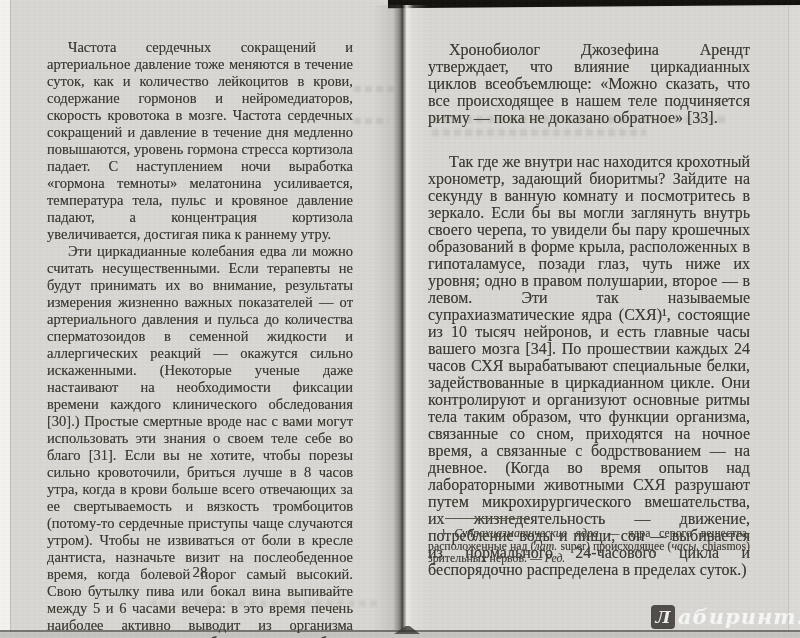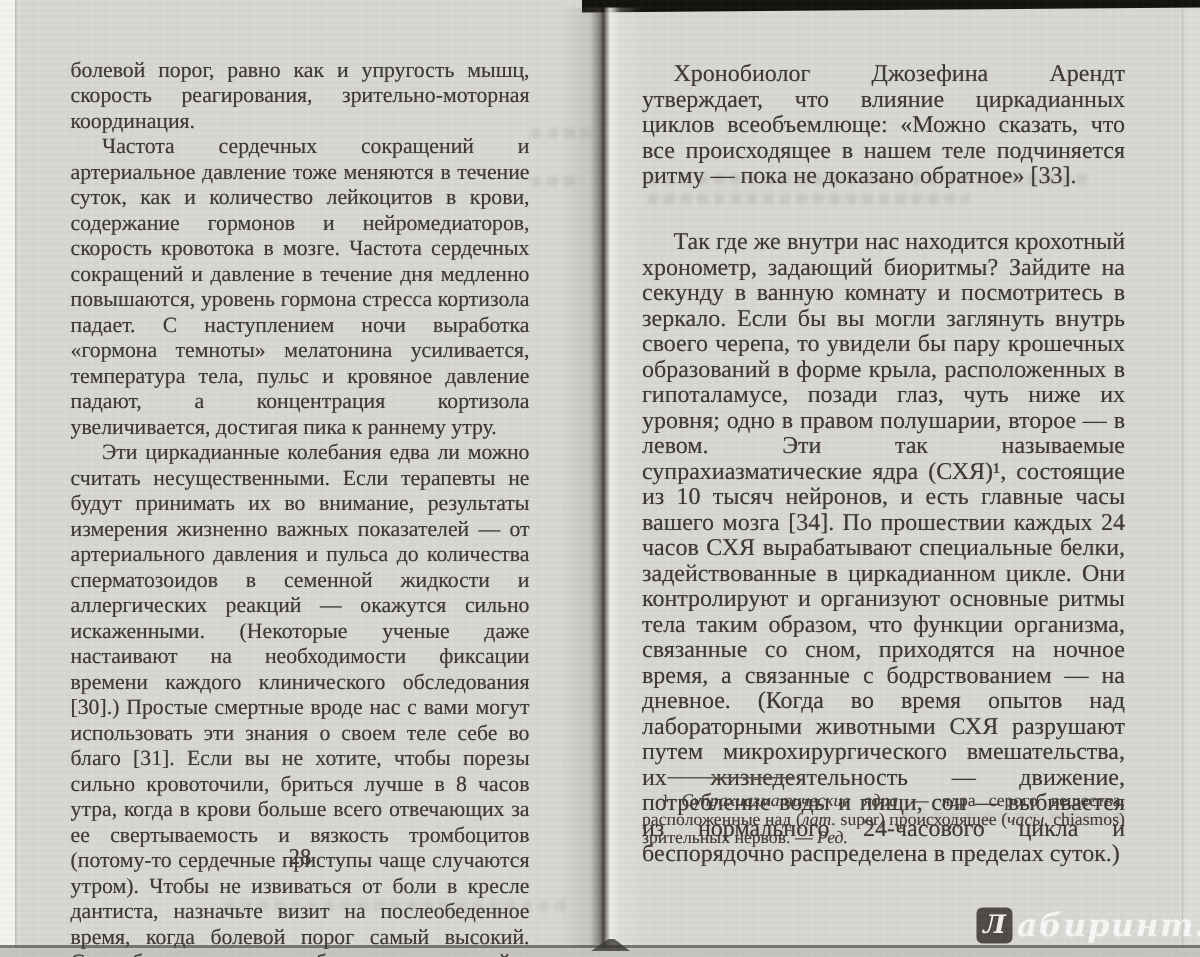--- a/index.html
+++ b/index.html
@@ -83,21 +83,20 @@
   <div class="bottom-gutter-wedge"></div>
 
   <div class="ghost" style="left:354px;top:86px;width:42px;height:6px;"></div>
   <div class="ghost" style="left:354px;top:118px;width:34px;height:6px;"></div>
   <div class="ghost" style="left:432px;top:116px;width:296px;height:7px;"></div>
   <div class="ghost" style="left:432px;top:129px;width:214px;height:7px;"></div>
   <div class="ghost" style="left:150px;top:600px;width:230px;height:7px;opacity:.2;"></div>
   <div class="ghost" style="left:600px;top:541px;width:150px;height:7px;opacity:.18;"></div>
 
   <div class="page-text left-col">
-    <p>болевой порог, равно как и упругость мышц, скорость реагирования, зрительно-моторная координация.</p>
     <p class="indent">Частота сердечных сокращений и артериальное давление тоже меняются в течение суток, как и количество лейкоцитов в крови, содержание гормонов и нейромедиаторов, скорость кровотока в мозге. Частота сердечных сокращений и давление в течение дня медленно повышаются, уровень гормона стресса кортизола падает. С наступлением ночи выработка «гормона темноты» мелатонина усиливается, температура тела, пульс и кровяное давление падают, а концентрация кортизола увеличивается, достигая пика к раннему утру.</p>
     <p class="indent">Эти циркадианные колебания едва ли можно считать несущественными. Если терапевты не будут принимать их во внимание, результаты измерения жизненно важных показателей — от артериального давления и пульса до количества сперматозоидов в семенной жидкости и аллергических реакций — окажутся сильно искаженными. (Некоторые ученые даже настаивают на необходимости фиксации времени каждого клинического обследования [30].) Простые смертные вроде нас с вами могут использовать эти знания о своем теле себе во благо [31]. Если вы не хотите, чтобы порезы сильно кровоточили, бриться лучше в 8 часов утра, когда в крови больше всего отвечающих за ее свертываемость и вязкость тромбоцитов (потому-то сердечные приступы чаще случаются утром). Чтобы не извиваться от боли в кресле дантиста, назначьте визит на послеобеденное время, когда болевой порог самый высокий. Свою бутылку пива или бокал вина выпивайте между 5 и 6 часами вечера: в это время печень наиболее активно выводит из организма токсины, так что ущерб от алкоголя будет минимальным. А для установления спортивных рекордов более всего подходит ранний вечер [32].</p>
   </div>
   <div class="pgnum pgnum-left">28</div>
 
   <div class="page-text right-col">
     <p class="indent">Хронобиолог Джозефина Арендт утверждает, что влияние циркадианных циклов всеобъемлюще: «Можно сказать, что все происходящее в нашем теле подчиняется ритму — пока не доказано обратное» [33].</p>
     <p class="indent gap-above">Так где же внутри нас находится крохотный хронометр, задающий биоритмы? Зайдите на секунду в ванную комнату и посмотритесь в зеркало. Если бы вы могли заглянуть внутрь своего черепа, то увидели бы пару крошечных образований в форме крыла, расположенных в гипоталамусе, позади глаз, чуть ниже их уровня; одно в правом полушарии, второе — в левом. Эти так называемые супрахиазматические ядра (СХЯ)¹, состоящие из 10 тысяч нейронов, и есть главные часы вашего мозга [34]. По прошествии каждых 24 часов СХЯ вырабатывают специальные белки, задействованные в циркадианном цикле. Они контролируют и организуют основные ритмы тела таким образом, что функции организма, связанные со сном, приходятся на ночное время, а связанные с бодрствованием — на дневное. (Когда во время опытов над лабораторными животными СХЯ разрушают путем микрохирургического вмешательства, их жизнедеятельность — движение, потребление воды и пищи, сон — выбивается из нормального 24-часового цикла и беспорядочно распределена в пределах суток.)</p>
   </div>
 

